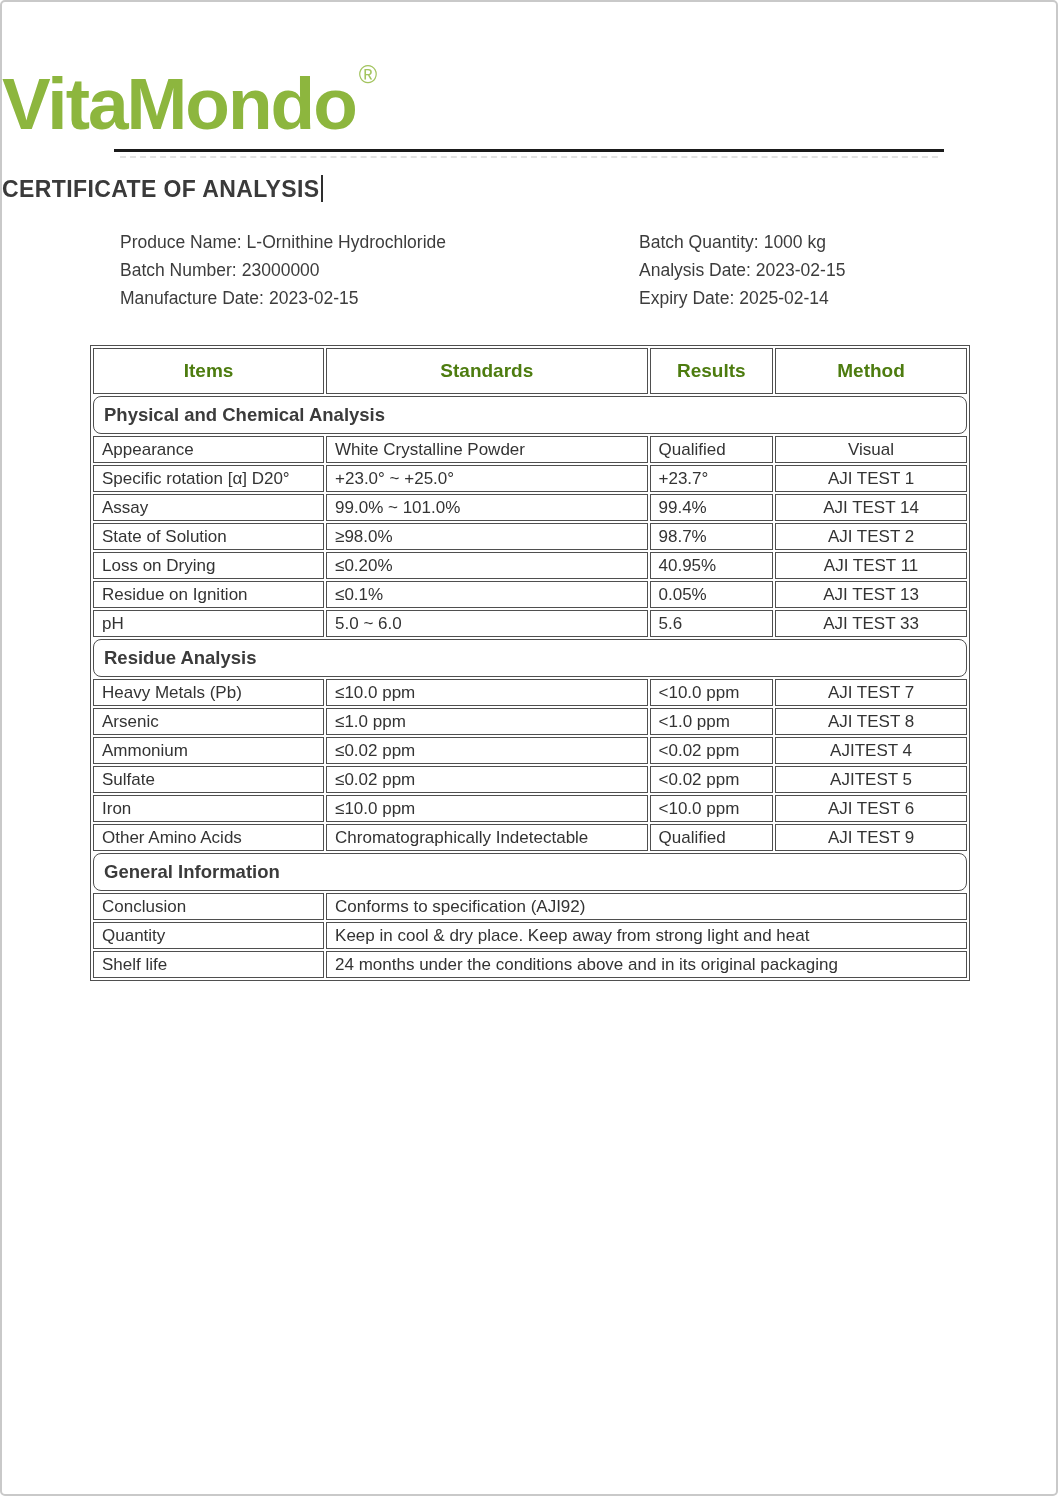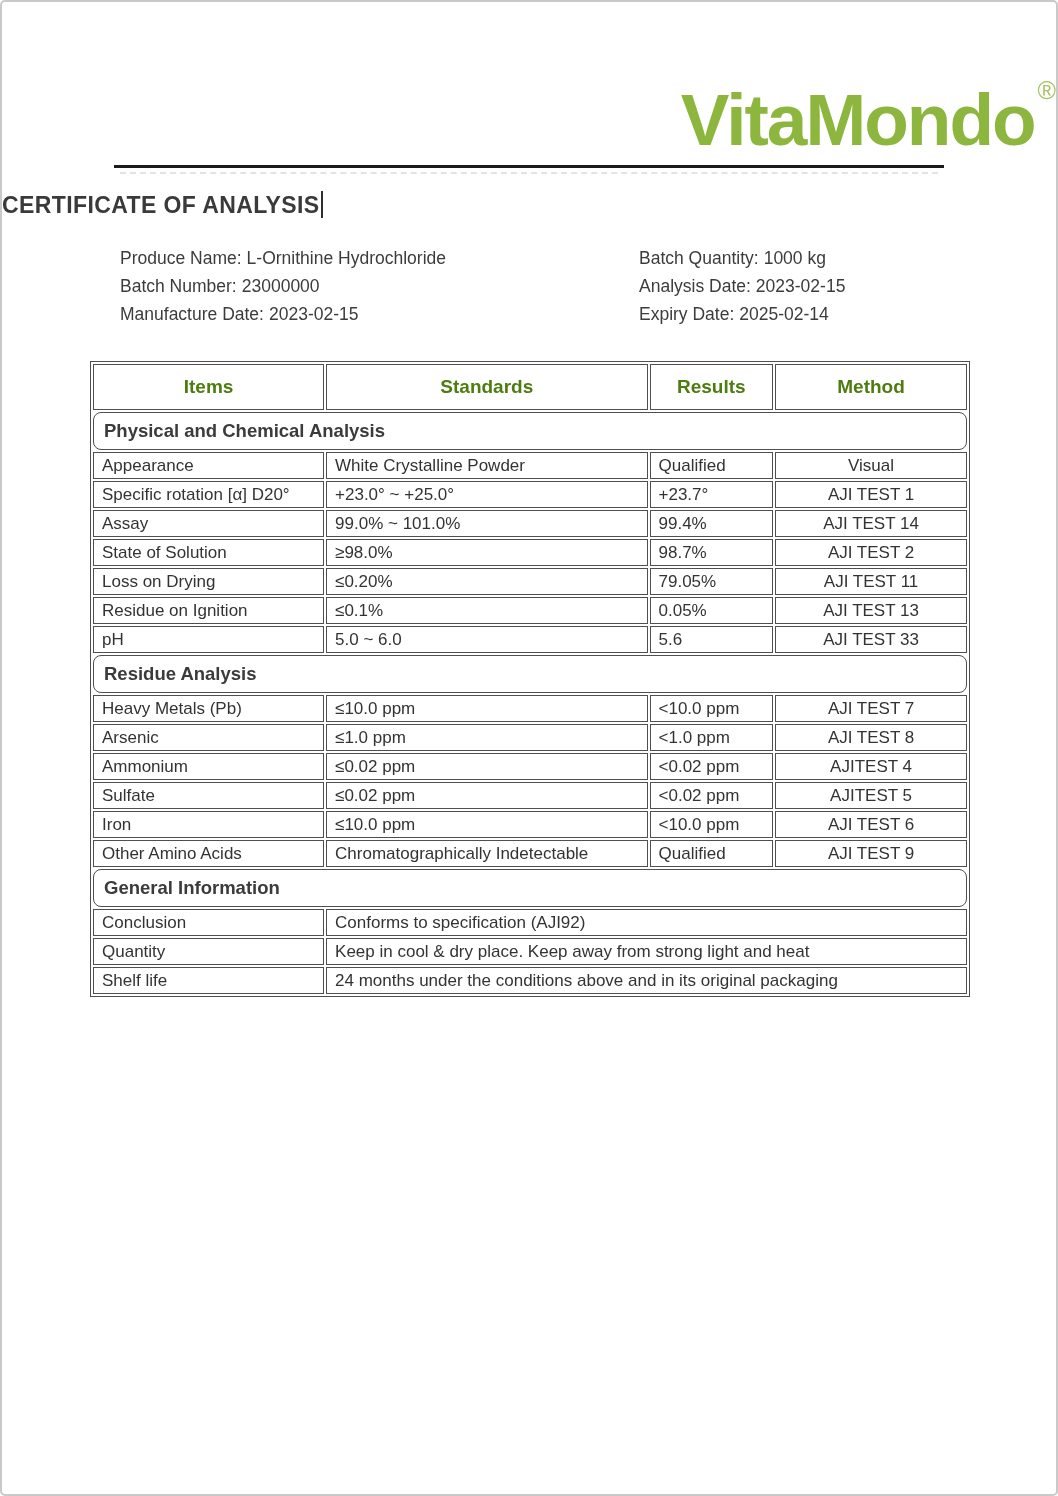--- a/index.html
+++ b/index.html
@@ -12,22 +12,22 @@
   .page {
     width: 1058px; height: 1496px;
     background: #ffffff;
     border: 2px solid #c9c9c9;
     border-radius: 5px;
     overflow: hidden;
   }
 
   
   .logo-wrap {
-    margin-top: 76px;
-    text-align: right;
+    margin-top: 60px;
+    text-align: left;
     line-height: 1;
     white-space: nowrap;
   }
   .logo-text {
     font-size: 73px;
     font-weight: 600;
     letter-spacing: -2px;
     color: #8db63e;
   }
   .logo-reg {
@@ -202,21 +202,21 @@
     </tr>
     <tr>
       <td class="cell">State of Solution</td>
       <td class="cell">≥98.0%</td>
       <td class="cell">98.7%</td>
       <td class="cell center">AJI TEST 2</td>
     </tr>
     <tr>
       <td class="cell">Loss on Drying</td>
       <td class="cell">≤0.20%</td>
-      <td class="cell">79.05%</td>
+      <td class="cell">40.95%</td>
       <td class="cell center">AJI TEST 11</td>
     </tr>
     <tr>
       <td class="cell">Residue on Ignition</td>
       <td class="cell">≤0.1%</td>
       <td class="cell">0.05%</td>
       <td class="cell center">AJI TEST 13</td>
     </tr>
     <tr>
       <td class="cell">pH</td>

